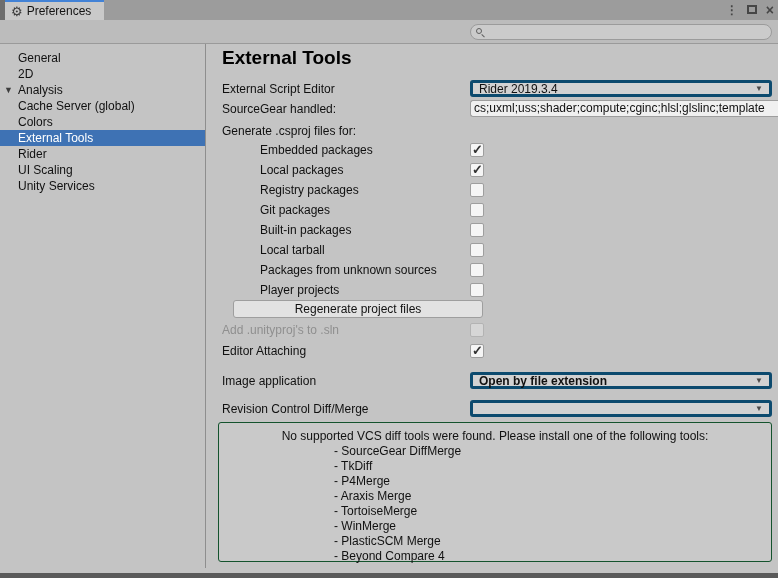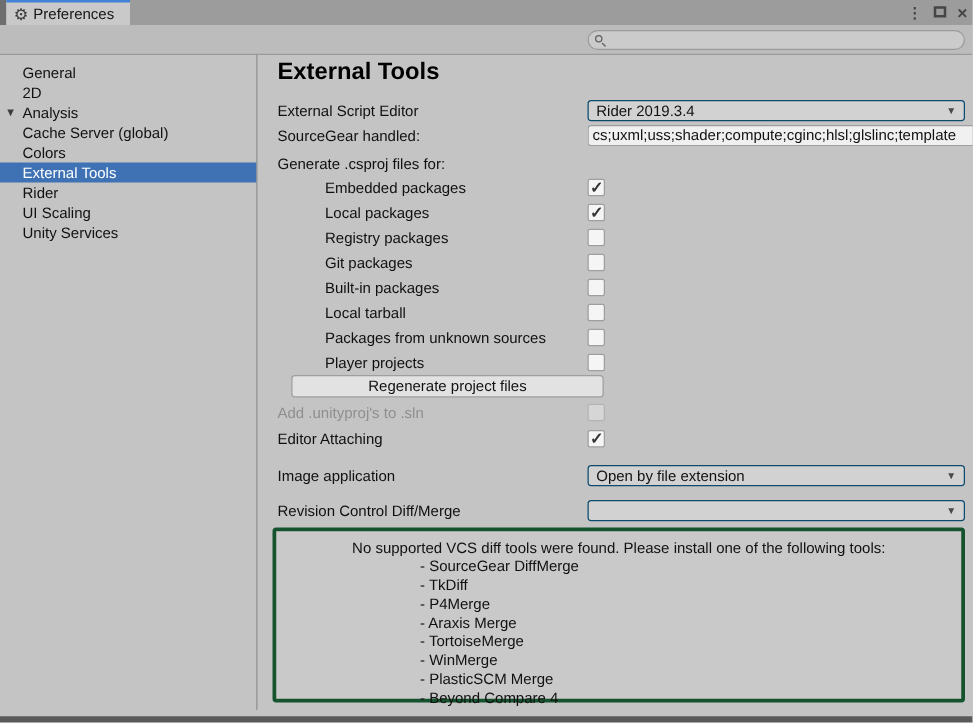--- a/index.html
+++ b/index.html
@@ -48,21 +48,21 @@
   .fold-triangle { position:absolute; left:4px; top:0; font-size:9px; color:#3e3e3e; }
 
   
   .main { position:absolute; top:44px; left:207px; right:0; bottom:5px; background:#c4c4c4; }
   .panel-title { position:absolute; top:3px; left:15px; font-size:19px; font-weight:bold; color:#000; }
   .f-label { position:absolute; left:15px; height:16px; line-height:16px; color:#101010; white-space:nowrap; }
   .f-label.indented { left:33px;margin-left:20px; }
   .f-label.disabled { color:#8f8f8f; }
   .dropdown {
     position:absolute; left:263px; width:302px; height:17px;
-    background:#d2d2d2; border:1px solid #0c4a6e; border-radius:3px;
+    background:#d2d2d2; border:3px solid #0c4a6e; border-radius:3px;
     display:flex; align-items:center; padding:0 6px; cursor:default;
   }
   .dropdown .dd-value { flex:1; font-size:12px; color:#111; white-space:nowrap; overflow:hidden; }
   .dd-arrow { font-size:8px; color:#4a4a4a; }
 
   .textfield {
     position:absolute; left:263px; width:312px; height:17px;
     background:#f0f0f0; border:1px solid #9e9e9e; border-radius:3px 0 0 3px; border-right:none;
     font-size:12px; color:#111; padding:0 3px; outline:none; font-family:"Liberation Sans", sans-serif;
     white-space:nowrap; overflow:hidden;
@@ -80,21 +80,21 @@
 
   .push-button {
     position:absolute; left:26px; width:250px; height:18px;
     background:#e2e2e2; border:1px solid #9e9e9e; border-radius:3px;
     font-size:12px; color:#111; text-align:center; line-height:16px; cursor:default;
     font-family:"Liberation Sans", sans-serif;
   }
 
   .helpbox {
     position:absolute; left:11px; top:378px; width:554px; height:140px;
-    background:#c9c9c9; border:3px solid #14532d; border-radius:3px;
+    background:#c9c9c9; border:1px solid #14532d; border-radius:3px;
     padding-top:6px; color:#111;
   }
   .helpbox .hb-message { text-align:center; font-size:12px; line-height:15px; }
   .helpbox .hb-tool { padding-left:115px; font-size:12px; line-height:15px; white-space:pre; }
 </style>
 </head>
 <body>
 
 <div class="window">
 
@@ -168,21 +168,21 @@
 
     <button class="push-button" style="top:256px;">Regenerate project files</button>
 
     <div class="f-label disabled" style="top:278px;">Add .unityproj's to .sln</div>
     <span class="checkbox disabled" style="top:279px;"></span>
 
     <div class="f-label" style="top:299px;">Editor Attaching</div>
     <span class="checkbox checked" style="top:300px;"></span>
 
     <div class="f-label" style="top:329px;">Image application</div>
-    <div class="dropdown" style="top:328px;">
+    <div class="dropdown" style="top:328px;font-weight:bold;">
       <span class="dd-value">Open by file extension</span>
       <span class="dd-arrow">▼</span>
     </div>
 
     <div class="f-label" style="top:357px;">Revision Control Diff/Merge</div>
     <div class="dropdown" style="top:356px;">
       <span class="dd-value"></span>
       <span class="dd-arrow">▼</span>
     </div>
 

